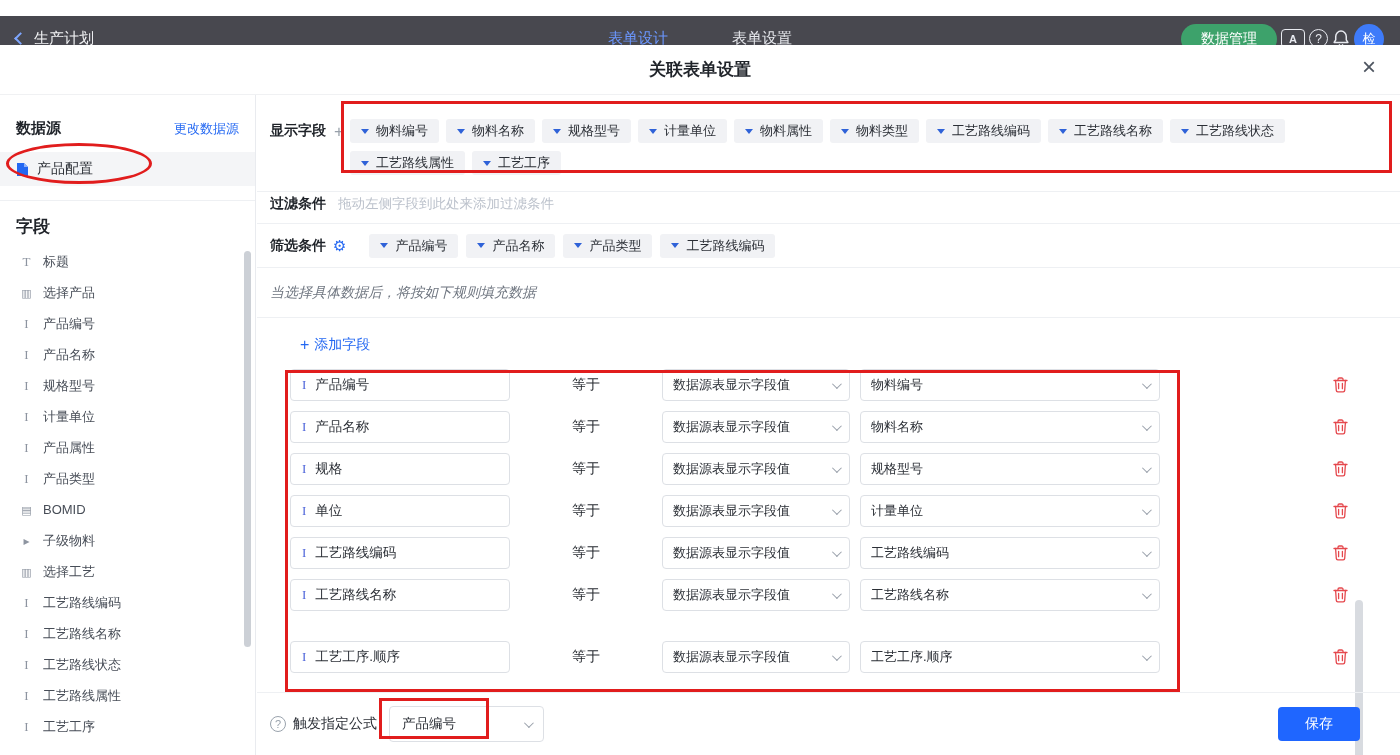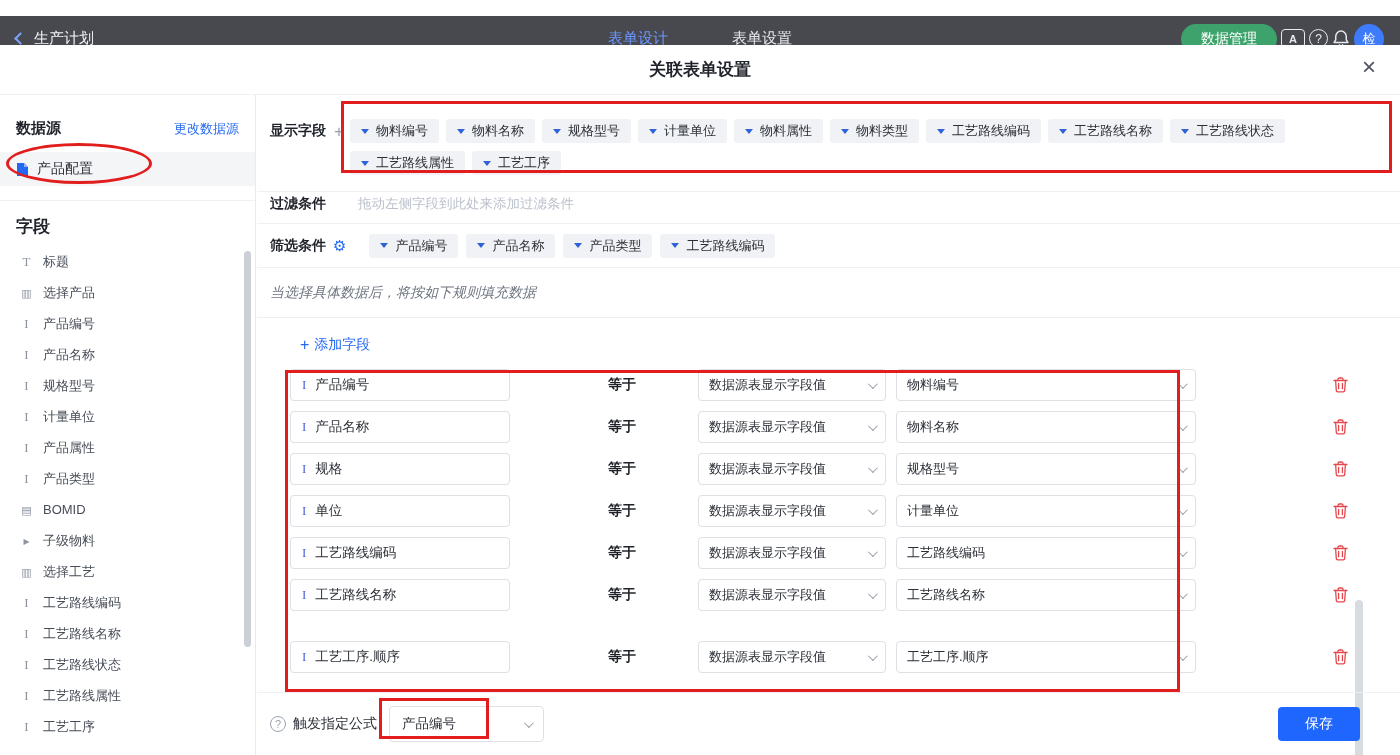--- a/index.html
+++ b/index.html
@@ -54,40 +54,40 @@
 
   .sec-display { top:8px; height:89px; display:flex; padding:16px 19px 0 13px; }
   .disp-label-wrap { display:flex; align-items:center; gap:8px; height:24px; width:80px; flex:none; }
   .disp-plus { color:#98a0aa; font-size:17px; line-height:1; cursor:pointer; }
   .tags-wrap { display:flex; flex-wrap:wrap; gap:8px 7px; align-content:flex-start; padding-right:14px; }
   .tag { height:24px; background:#f1f2f5; border-radius:3px; display:inline-flex; align-items:center; padding:0 11px; cursor:pointer; }
   .tag-caret { width:0; height:0; border-left:4px solid transparent; border-right:4px solid transparent; border-top:5px solid #2f62d8; margin-right:7px; }
   .tag-text { font-size:13px; color:#2b2f36; white-space:nowrap; }
 
   .sec-filter { top:89px; height:40px; display:flex; align-items:center; padding-left:13px; }
-  .filter-placeholder { margin-left:32px; font-size:13.5px; color:#bcc2cc; }
+  .filter-placeholder { margin-left:12px; font-size:13.5px; color:#bcc2cc; }
 
   .sec-screen { top:129px; height:44px; display:flex; align-items:center; padding-left:13px; }
   .gear-icon { color:#2468f2; font-size:15px; margin-left:7px; cursor:pointer; line-height:1; }
   .screen-tags { display:flex; gap:8px; margin-left:23px; }
 
   .sec-hint { top:173px; height:50px; display:flex; align-items:center; padding-left:13px;font-style:italic; }
   .hint-text { font-size:14px; color:#6f7680; }
 
   .sec-rules { top:223px; height:374px; border-bottom:none; }
   .add-field { margin:18px 0 0 43px; display:inline-flex; align-items:center; gap:5px; color:#2468f2; font-size:14px; cursor:pointer; }
   .add-field-plus::before { content:"+"; font-size:16px; line-height:1; }
   .rules-list { margin-top:15px; }
   .rule-row { display:flex; align-items:center; height:32px; margin:0 0 10px 33px; }
   .rule-row:last-child { margin-top:30px; }
   .rule-input { width:220px; height:32px; border:1px solid #dde0e5; border-radius:4px; background:#fff; display:flex; align-items:center; gap:9px; padding:0 11px; cursor:text; }
   .field-ticon { color:#4e65da; font-size:13px; font-family:"Liberation Serif","DejaVu Serif",serif; }
   .field-ticon::before { content:"I"; }
   .rule-field-text { font-size:13.5px; color:#2b2f36; }
-  .rule-eq { width:28px; margin-left:98px; font-size:14px; font-weight:700; color:#1f2329; }
+  .rule-eq { width:28px; margin-left:62px; font-size:14px; font-weight:400; color:#1f2329; }
   .rule-select { height:32px; border:1px solid #dde0e5; border-radius:4px; background:#fff; display:flex; align-items:center; padding:0 10px; cursor:pointer; }
   .rule-select.src { width:188px; margin-left:62px; }
   .rule-select.tgt { width:300px; margin-left:10px; }
   .rule-select-text { font-size:13px; color:#2b2f36; white-space:nowrap; overflow:hidden; }
   .sel-caret { width:7px; height:7px; border-right:1.6px solid #9aa1ab; border-bottom:1.6px solid #9aa1ab; transform:rotate(45deg) translateY(-2px); margin-left:auto; flex:none; }
   .trash-btn { margin-left:auto; margin-right:52px; cursor:pointer; display:flex; align-items:center; }
   .rules-scrollbar { position:absolute; right:37px; top:282px; width:8px; height:278px; background:#d8dbe0; border-radius:4px; }
 
   .sec-footer { top:597px; height:63px; border-bottom:none; border-top:1px solid #eef0f3; display:flex; align-items:center; padding:0 40px 0 13px; }
   .help-circle { width:16px; height:16px; border:1.4px solid #9aa3ad; border-radius:50%; color:#9aa3ad; font-size:11px; display:flex; align-items:center; justify-content:center; flex:none; }

